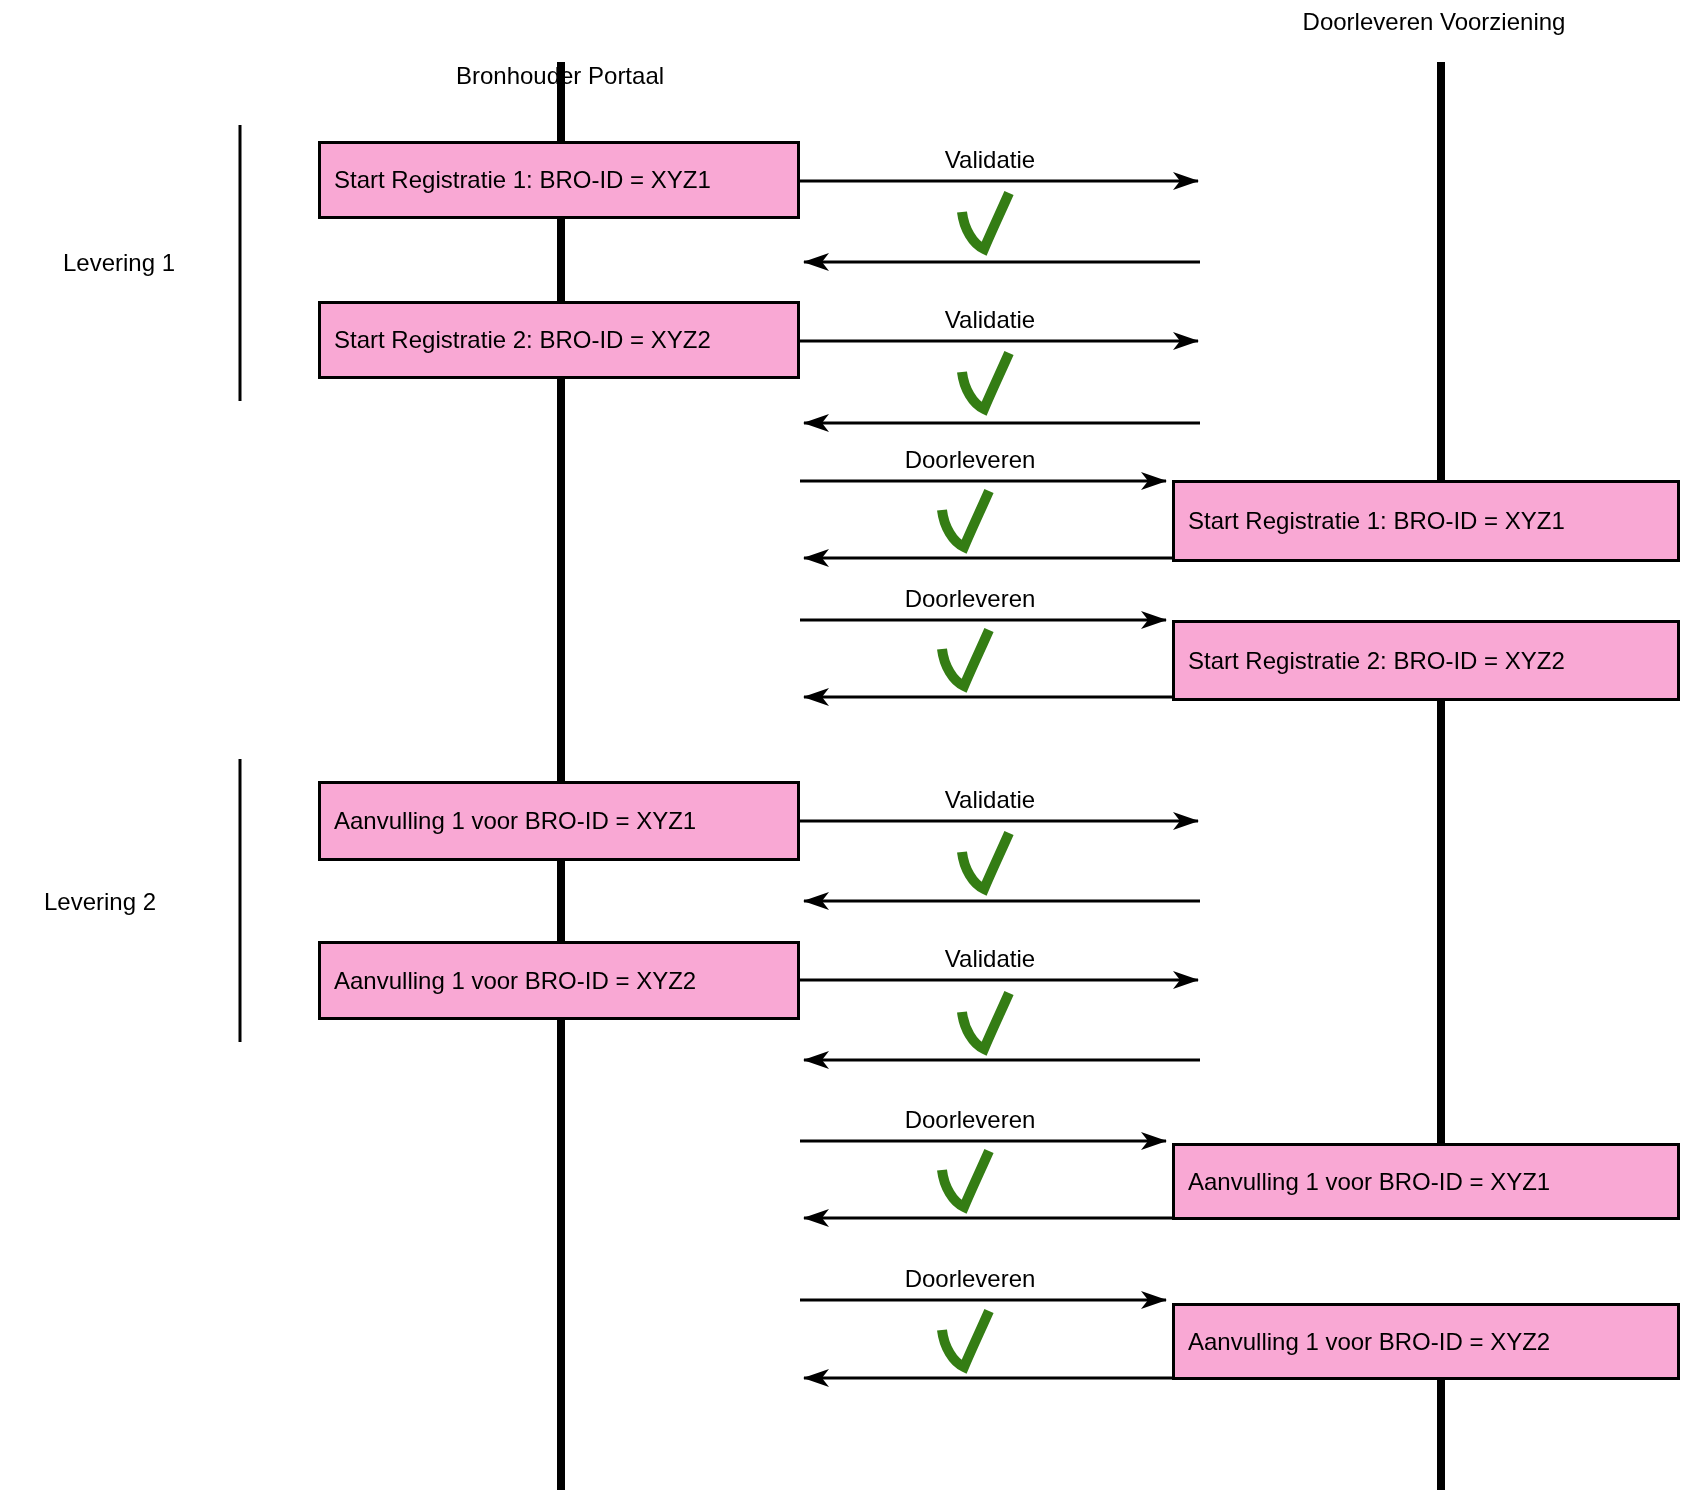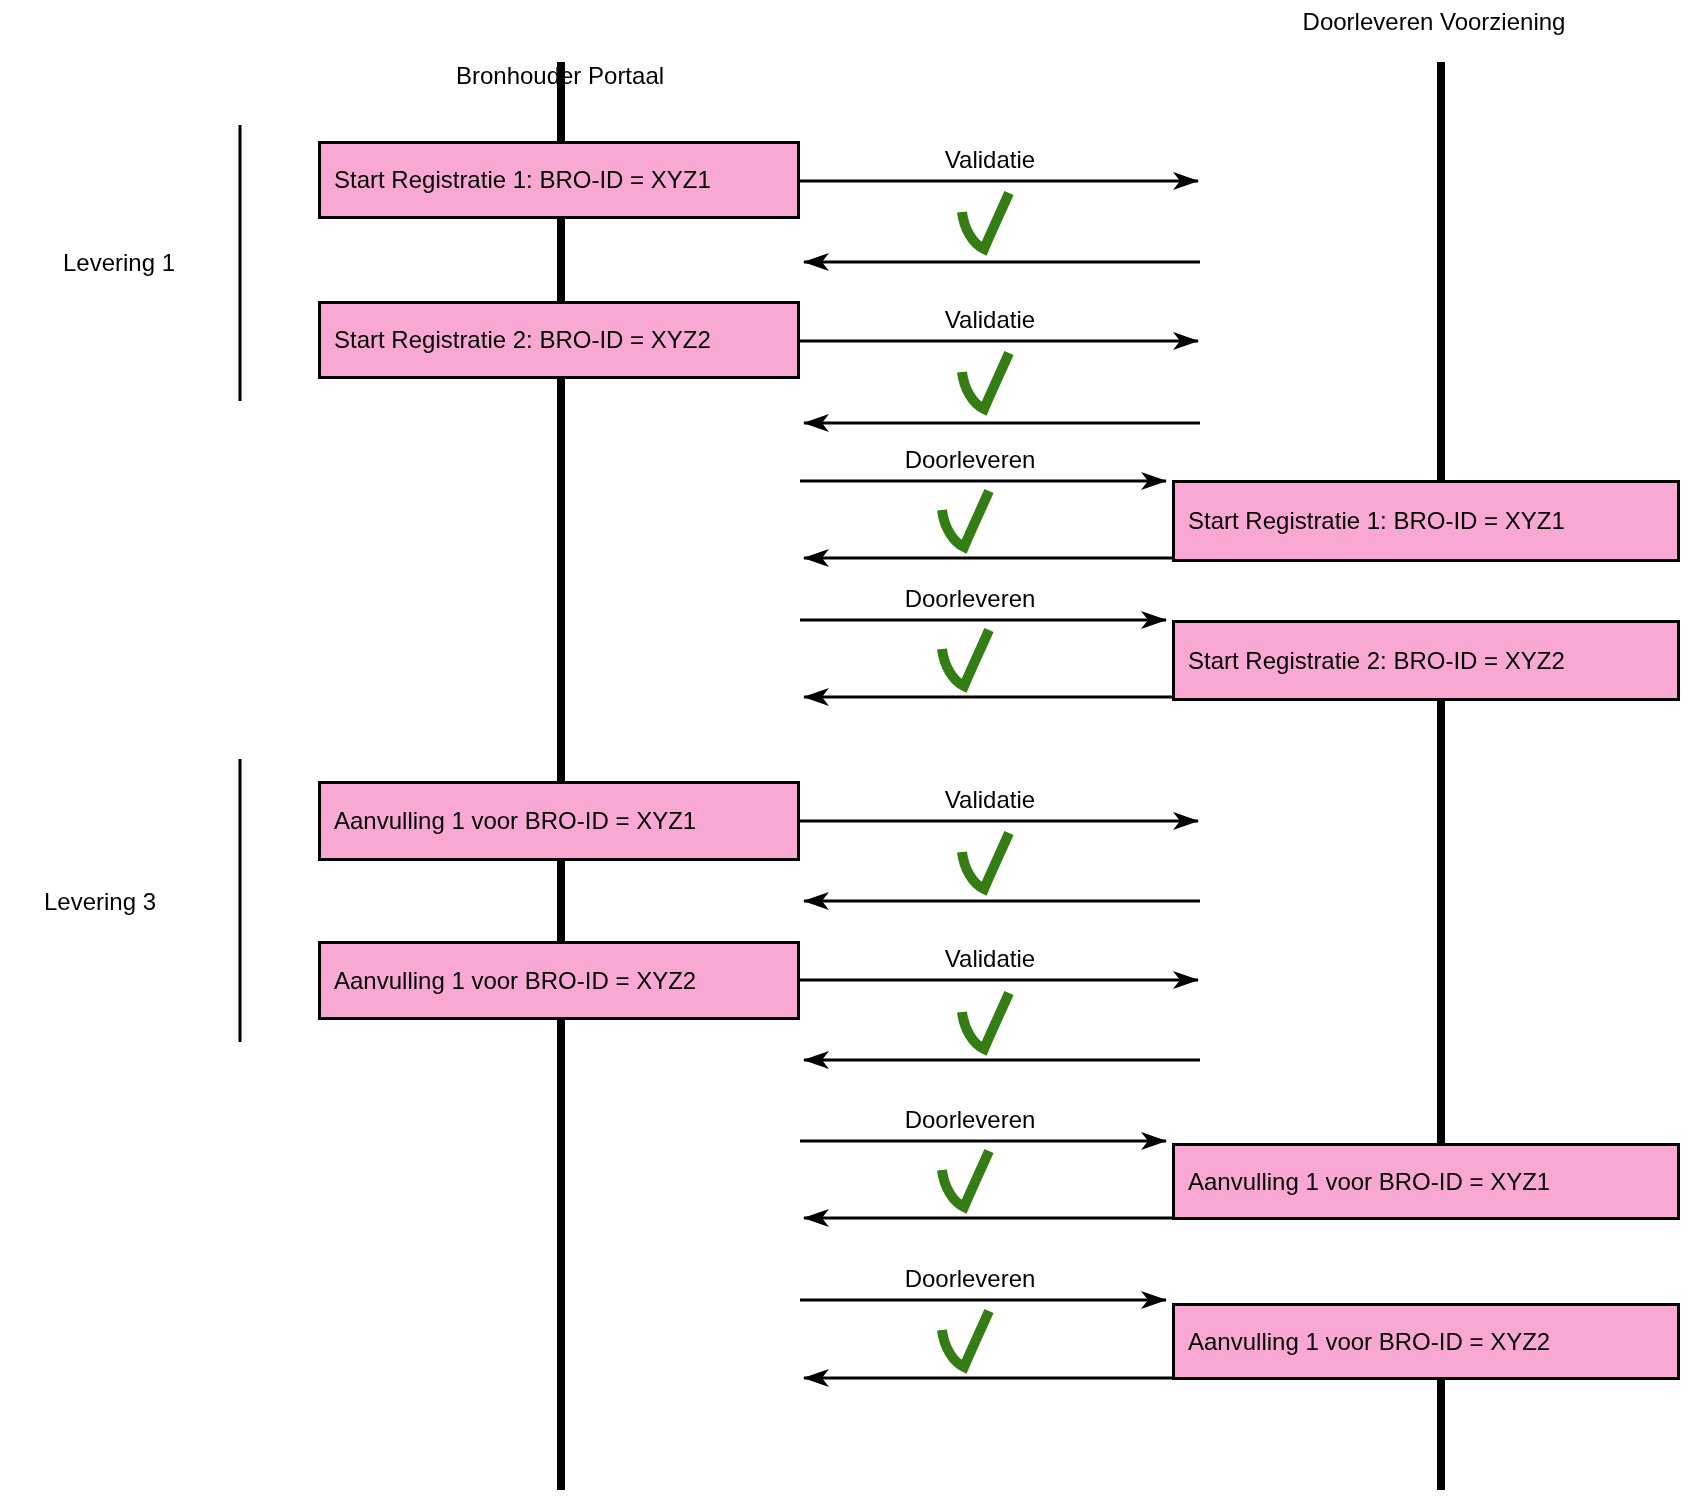--- a/index.html
+++ b/index.html
@@ -96,21 +96,21 @@
 
     <line x1="800" y1="1300" x2="1166" y2="1300" stroke="#000000" stroke-width="3" marker-end="url(#ah)"></line>
     <line x1="1172" y1="1378" x2="804" y2="1378" stroke="#000000" stroke-width="3" marker-end="url(#ah)"></line>
     <path d="M -28 -13 C -26 4 -17 19 -6 24 C 3 3 12 -16 19 -32" transform="translate(970,1343)" fill="none" stroke-width="10" stroke-linecap="butt" stroke="#347d14"></path>
   </svg>
 
   <div class="actor-title" style="left:560px; top:22px;margin-top:40px;">Bronhouder Portaal</div>
   <div class="actor-title" style="left:1434px; top:8px;">Doorleveren Voorziening</div>
 
   <div class="group-label" style="left:44px; top:249px;margin-left:19px;">Levering 1</div>
-  <div class="group-label" style="left:44px; top:888px;">Levering 3</div>
+  <div class="group-label" style="left:44px; top:888px;">Levering 2</div>
 
   <div class="box" style="left:318px; top:141px; width:482px; height:78px;">
     <span>Start Registratie 1: BRO-ID = XYZ1</span>
   </div>
   <div class="box" style="left:318px; top:301px; width:482px; height:78px;">
     <span>Start Registratie 2: BRO-ID = XYZ2</span>
   </div>
   <div class="box" style="left:318px; top:781px; width:482px; height:80px;">
     <span>Aanvulling 1 voor BRO-ID = XYZ1</span>
   </div>

